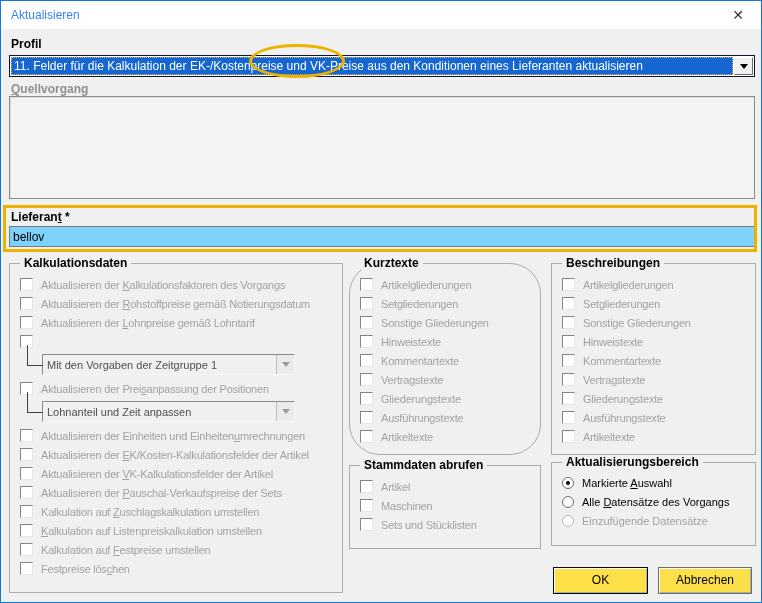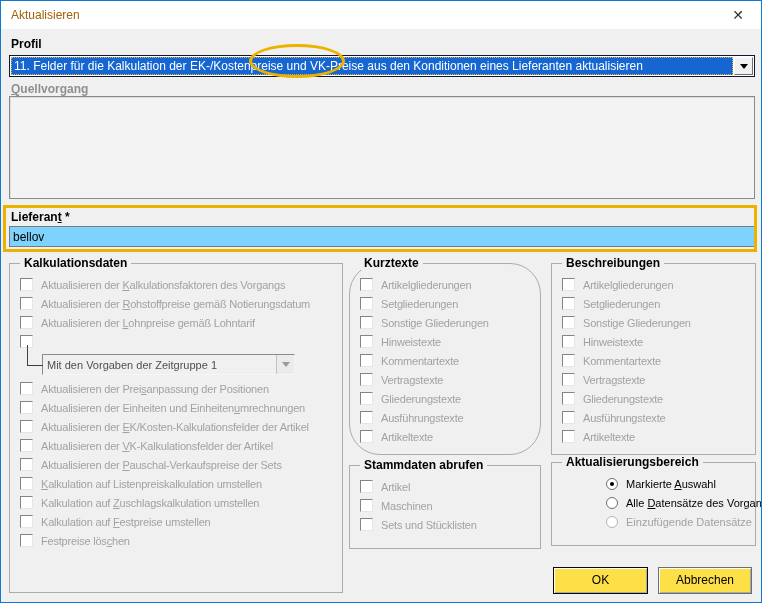--- a/index.html
+++ b/index.html
@@ -3,21 +3,21 @@
 <meta charset="utf-8">
 <style>
   html,body{margin:0;padding:0;background:#d8d8d8;}
   .window{position:relative;width:762px;height:603px;box-sizing:border-box;
     background:#f0f0f0;border:1px solid #1079d8;overflow:hidden;
     font-family:"Liberation Sans",sans-serif;-webkit-font-smoothing:antialiased;}
   u{text-decoration:underline;}
 
   
   .titlebar{position:absolute;left:0;top:0;right:0;height:28px;background:#ffffff;}
-  .title{position:absolute;left:10px;top:7px;font-size:12px;color:#a16207;}
+  .title{position:absolute;left:10px;top:7px;font-size:12px;color:#3b82f6;}
   .close{position:absolute;right:0;top:0;width:46px;height:28px;display:flex;
     align-items:center;justify-content:center;font-size:14px;color:#333;cursor:default;}
 
   
   .lbl{position:absolute;font-size:12px;font-weight:bold;color:#000;white-space:nowrap;}
   .lbl.dim{color:#8f8f8f;}
 
   
   .combo{position:absolute;left:8px;top:54px;width:746px;height:22px;box-sizing:border-box;
     border:1px solid #0f172a;background:#fff;padding:1px;display:flex;}
@@ -66,21 +66,21 @@
   .dd-row{position:relative;width:253px;height:21px;box-sizing:border-box;
     margin:3px 0 7px 22px;background:#f0f0f0;display:flex;align-items:center;
     border:1px solid;border-color:#8b8b8b #f6f6f6 #f6f6f6 #8b8b8b;}
   .dd-row::before{content:"";position:absolute;left:-16px;top:-10px;width:15px;height:20px;
     border-left:1px solid #404040;border-bottom:1px solid #404040;}
   .dd-text{flex:1;font-size:11px;color:#4f4f4f;padding-left:4px;white-space:nowrap;overflow:hidden;}
   .dd-arrow{width:17px;align-self:stretch;display:flex;align-items:center;justify-content:center;
     border-left:1px solid #c0c0c0;background:#ebebeb;}
 
   
-  .radio-row{display:flex;align-items:center;height:13px;margin-bottom:6px;margin-left:44px;}
+  .radio-row{display:flex;align-items:flex-start;height:13px;margin-bottom:6px;}
   .radio{flex:0 0 12px;width:12px;height:12px;box-sizing:border-box;border-radius:50%;
     border:1px solid #6f6f6f;background:#fff;position:relative;}
   .radio.sel::after{content:"";position:absolute;left:3px;top:3px;width:4px;height:4px;
     border-radius:50%;background:#000;}
   .radio.dis{border-color:#b5b5b5;}
   .radio-lab{margin-left:8px;font-size:11px;color:#000;white-space:nowrap;}
   .radio-lab.dis{color:#a2a2a2;}
 
   
   .btn{position:absolute;box-sizing:border-box;height:27px;background:#fde047;
@@ -140,43 +140,49 @@
         <div class="dd-row">
           <span class="dd-text">Mit den Vorgaben der Zeitgruppe 1</span>
           <span class="dd-arrow">
             <span class="tri gray"></span>
           </span>
         </div>
         <div class="cb-row">
           <span class="cb"></span>
           <span class="cb-lab">Aktualisieren der Prei<u>s</u>anpassung der Positionen</span>
         </div>
+        <div class="dd-row">
+          <span class="dd-text">Lohnanteil und Zeit anpassen</span>
+          <span class="dd-arrow">
+            <span class="tri gray"></span>
+          </span>
+        </div>
         <div class="cb-row">
           <span class="cb"></span>
           <span class="cb-lab">Aktualisieren der Einheiten und Einheiten<u>u</u>mrechnungen</span>
         </div>
         <div class="cb-row">
           <span class="cb"></span>
           <span class="cb-lab">Aktualisieren der <u>E</u>K/Kosten-Kalkulationsfelder der Artikel</span>
         </div>
         <div class="cb-row">
           <span class="cb"></span>
           <span class="cb-lab">Aktualisieren der <u>V</u>K-Kalkulationsfelder der Artikel</span>
         </div>
         <div class="cb-row">
           <span class="cb"></span>
           <span class="cb-lab">Aktualisieren der <u>P</u>auschal-Verkaufspreise der Sets</span>
         </div>
         <div class="cb-row">
           <span class="cb"></span>
+          <span class="cb-lab">Kalkulation auf <u>Z</u>uschlagskalkulation umstellen</span>
+        </div>
+        <div class="cb-row">
+          <span class="cb"></span>
           <span class="cb-lab"><u>K</u>alkulation auf Listenpreiskalkulation umstellen</span>
-        </div>
-        <div class="cb-row">
-          <span class="cb"></span>
-          <span class="cb-lab">Kalkulation auf <u>Z</u>uschlagskalkulation umstellen</span>
         </div>
         <div class="cb-row">
           <span class="cb"></span>
           <span class="cb-lab">Kalkulation auf <u>F</u>estpreise umstellen</span>
         </div>
         <div class="cb-row">
           <span class="cb"></span>
           <span class="cb-lab">Festpreise lös<u>c</u>hen</span>
         </div>
       </div>

